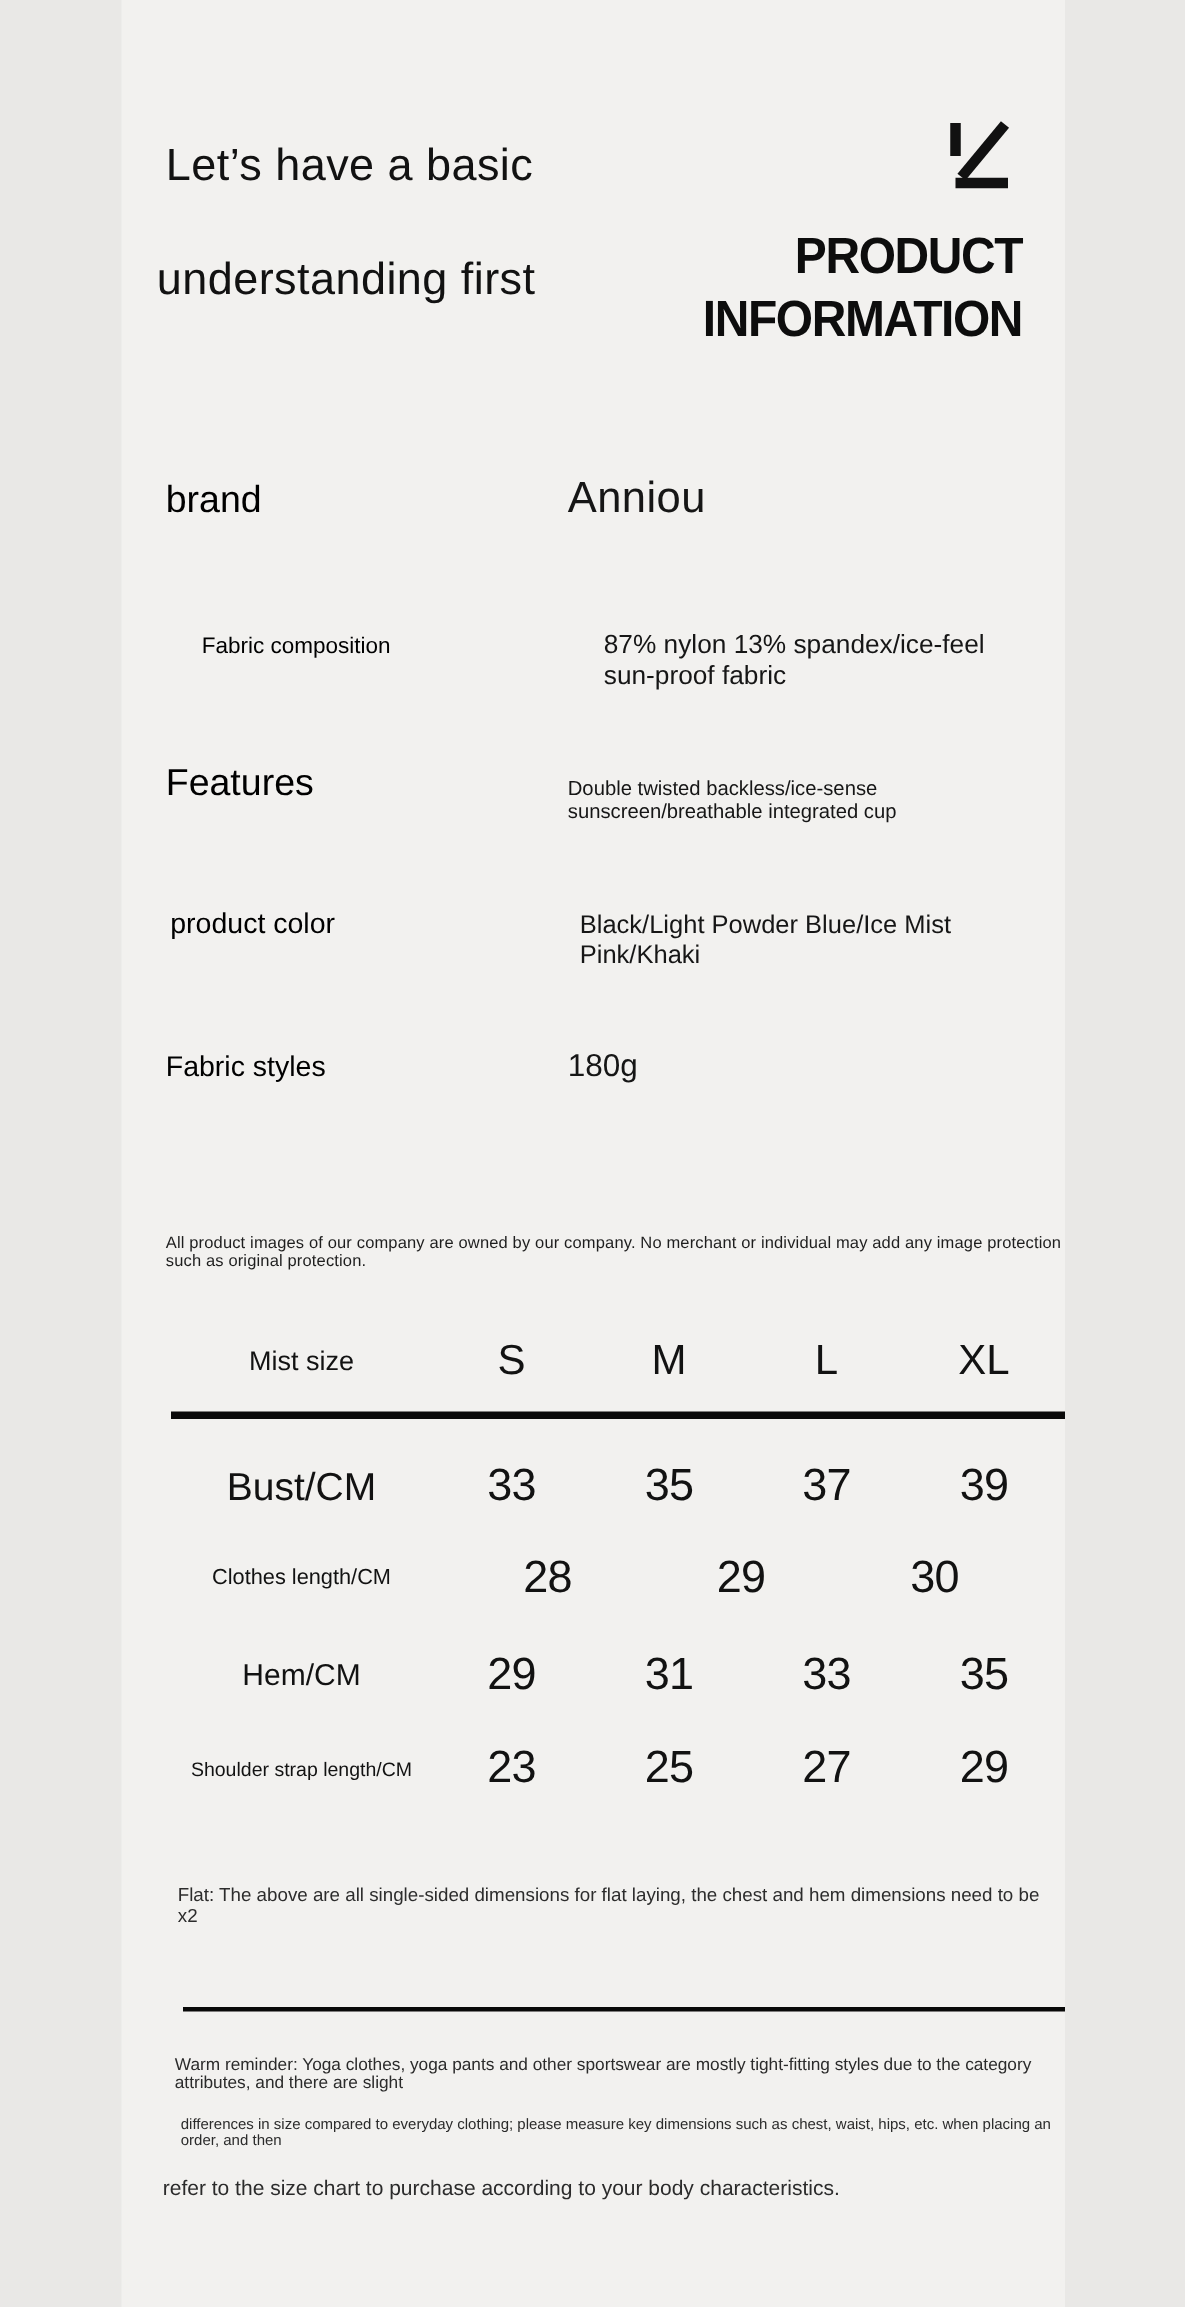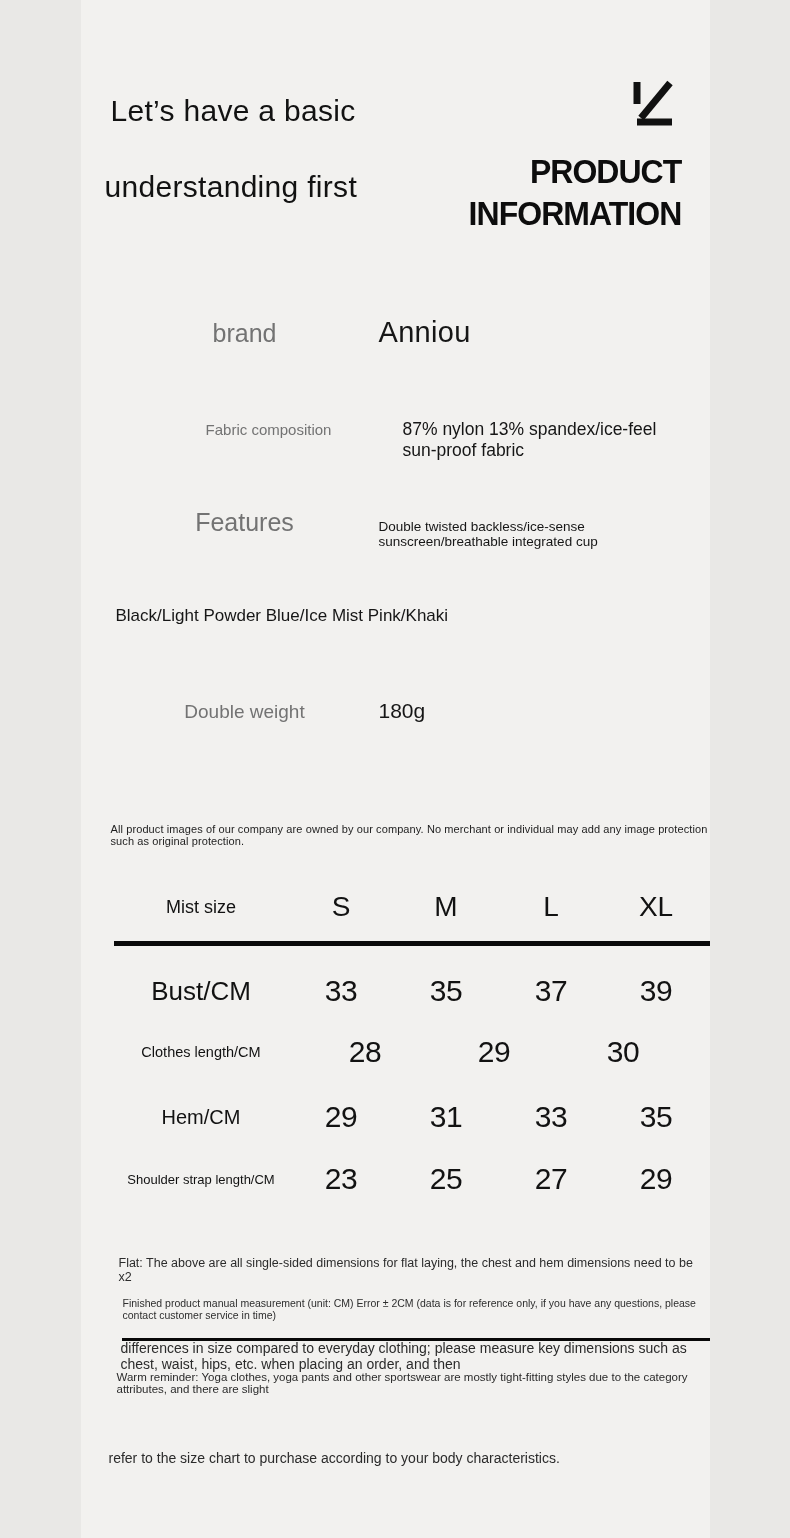--- a/index.html
+++ b/index.html
@@ -22,21 +22,21 @@
   .arrow-icon{position:absolute;top:76px;right:32px;width:54px;height:58px;}
   .big-title{
     position:absolute;top:150px;right:28px;
     text-align:right;font-weight:700;font-size:34px;line-height:42px;
     letter-spacing:-1px;color:#0d0d0d;
     transform:scaleX(.94);transform-origin:right top;
     white-space:nowrap;
   }
   
   .spec-row{position:absolute;left:30px;right:20px;display:flex;align-items:baseline;}
-  .spec-label{width:268px;flex:0 0 268px;color:#737373;text-align:center;}
+  .spec-label{width:268px;flex:0 0 268px;color:#000000;}
   .spec-value{flex:1;color:#161616;}
   .row-brand{top:316px;}   .row-brand .spec-label{font-size:25px;}   .row-brand .spec-value{font-size:29px;letter-spacing:.3px;}
   .row-fabric{top:419px;margin-left:24px;}  .row-fabric .spec-label{font-size:15px;}  .row-fabric .spec-value{font-size:17.5px;}
   .row-features{top:508px;}.row-features .spec-label{font-size:25px;}.row-features .spec-value{font-size:13.5px;}
   .row-color{top:606px;}   .row-color .spec-label{font-size:19px;padding-left:3px;}   .row-color .spec-value{font-size:17px;padding-left:5px;}
   .row-weight{top:699px;}  .row-weight .spec-label{font-size:19px;}  .row-weight .spec-value{font-size:21px;}
   
   .notice{position:absolute;left:30px;top:823px;font-size:11px;color:#1e1e1e;letter-spacing:.1px;}
   
   .t-row{position:absolute;left:33px;display:flex;align-items:center;}
@@ -51,21 +51,21 @@
   .t-clothes{top:1026px;height:52px;gap:24px;} .t-clothes .t-label{font-size:14.5px;}
   .t-hem{top:1091px;height:52px;}     .t-hem .t-label{font-size:20px;}
   .t-strap{top:1154px;height:50px;}   .t-strap .t-label{font-size:13px;}
   
   .tips-1{position:absolute;left:38px;top:1256px;font-size:12.5px;color:#2c2c2c;}
   .tips-2{position:absolute;left:42px;top:1297px;font-size:10.5px;color:#2e2e2e;}
   .divider{position:absolute;left:41px;top:1338px;width:709px;height:3px;background:#090909;}
   
   .warm{position:absolute;color:#2b2b2b;}
   .warm-1{left:36px;top:1371px;font-size:11.5px;}
-  .warm-2{left:40px;top:1340px;font-size:14px;}
+  .warm-2{left:40px;top:1411px;font-size:10px;}
   .warm-3{left:28px;top:1450px;font-size:14px;}
 </style>
 </head>
 <body>
 
 <div class="page">
 
   <div class="hero-line hero-line1">Let’s have a basic</div>
   <div class="hero-line hero-line2">understanding first</div>
 
@@ -86,24 +86,25 @@
   </div>
   <div class="spec-row row-fabric">
     <span class="spec-label">Fabric composition</span>
     <span class="spec-value">87% nylon 13% spandex/ice-feel sun-proof fabric</span>
   </div>
   <div class="spec-row row-features">
     <span class="spec-label">Features</span>
     <span class="spec-value">Double twisted backless/ice-sense sunscreen/breathable integrated cup</span>
   </div>
   <div class="spec-row row-color">
+    <span class="spec-label">product color</span>
     <span class="spec-value">Black/Light Powder Blue/Ice Mist Pink/Khaki</span>
   </div>
   <div class="spec-row row-weight">
-    <span class="spec-label">Double weight</span>
+    <span class="spec-label">Fabric styles</span>
     <span class="spec-value">180g</span>
   </div>
 
   <div class="notice">All product images of our company are owned by our company. No merchant or individual may add any image protection such as original protection.</div>
 
   <div class="t-row t-head">
     <span class="t-label">Mist size</span>
     <span class="t-cell">S</span>
     <span class="t-cell">M</span>
     <span class="t-cell">L</span>
@@ -139,21 +140,20 @@
   <div class="t-row t-data t-strap">
     <span class="t-label">Shoulder strap length/CM</span>
     <span class="t-cell">23</span>
     <span class="t-cell">25</span>
     <span class="t-cell">27</span>
     <span class="t-cell">29</span>
     <span class="t-cell">-</span>
   </div>
 
   <div class="tips-1">Flat: The above are all single-sided dimensions for flat laying, the chest and hem dimensions need to be x2</div>
-  <div class="tips-2">Finished product manual measurement (unit: CM) Error ± 2CM (data is for reference only, if you have any questions, please contact customer service in time)</div>
 
   <div class="divider"></div>
 
   <div class="warm warm-1">Warm reminder: Yoga clothes, yoga pants and other sportswear are mostly tight-fitting styles due to the category attributes, and there are slight</div>
   <div class="warm warm-2">differences in size compared to everyday clothing; please measure key dimensions such as chest, waist, hips, etc. when placing an order, and then</div>
   <div class="warm warm-3">refer to the size chart to purchase according to your body characteristics.</div>
 
 </div>
 
 </body></html>

